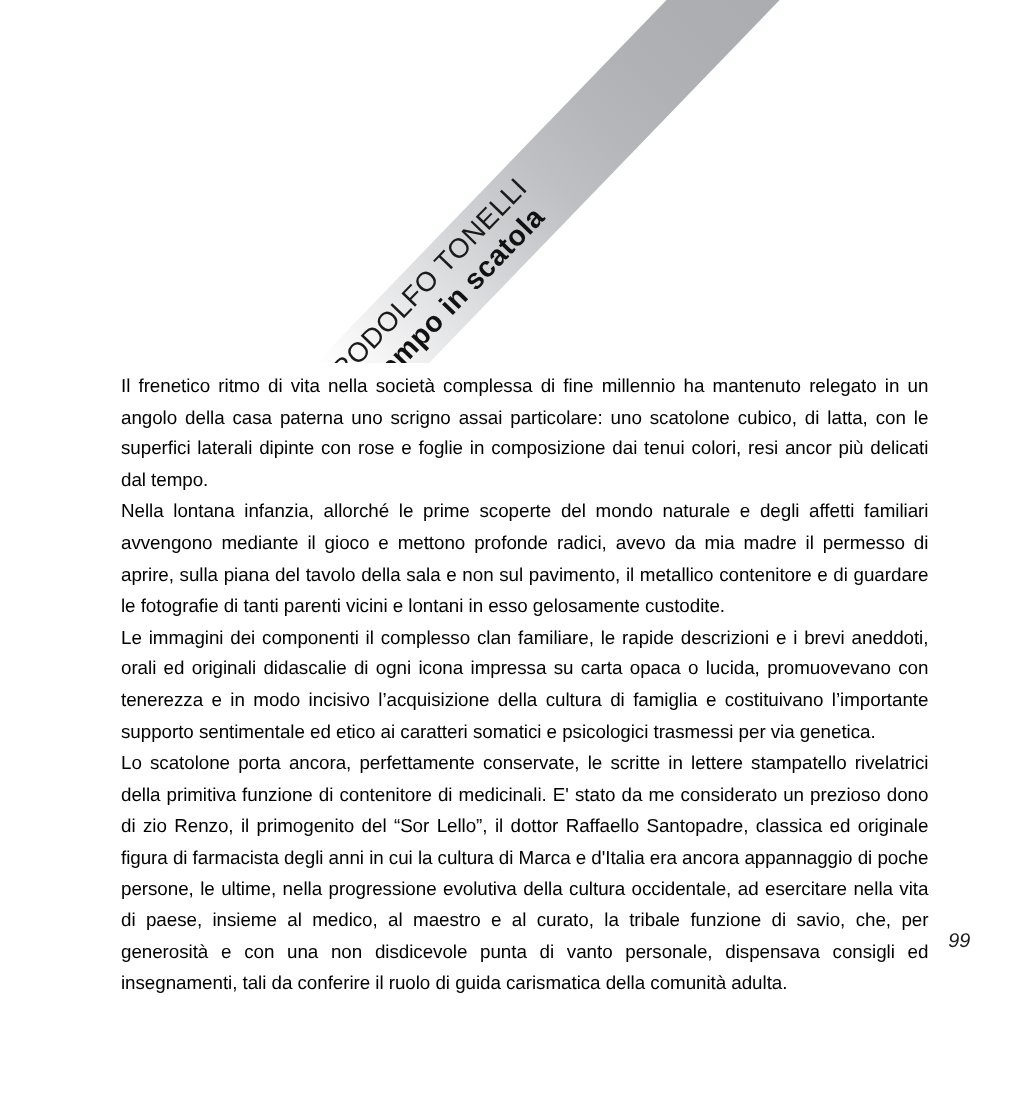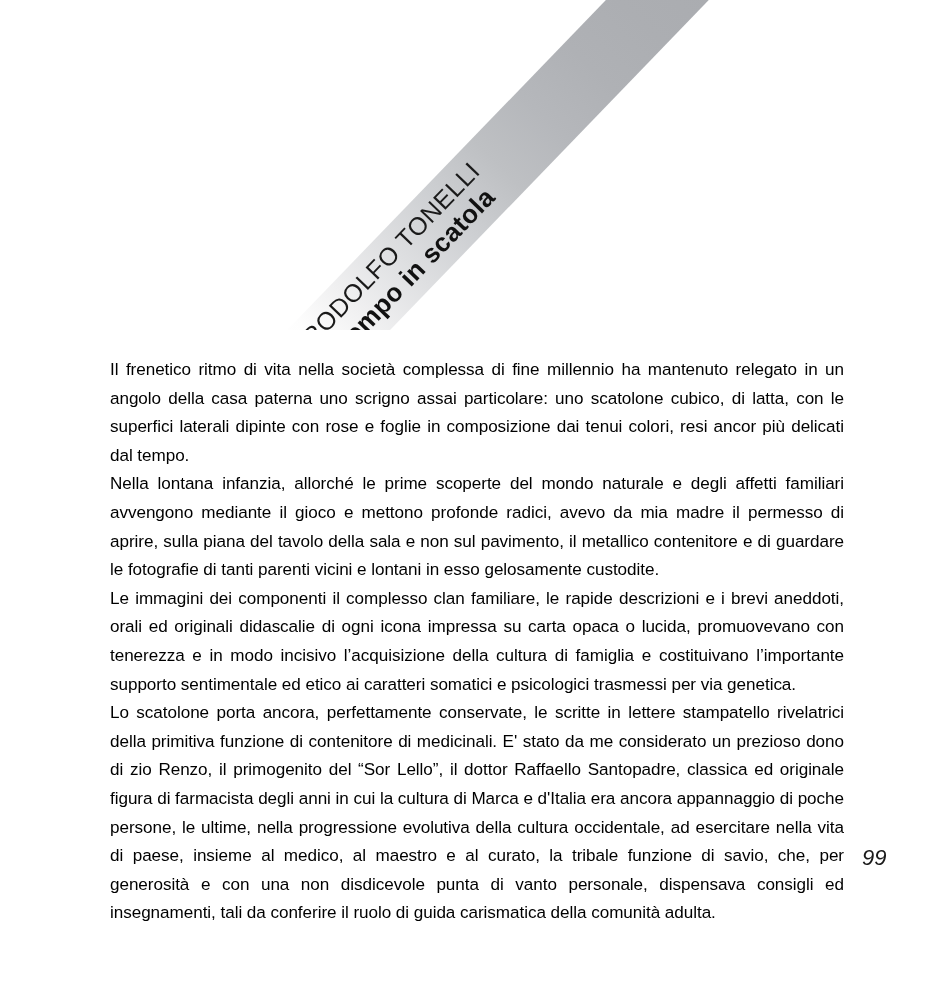--- a/index.html
+++ b/index.html
@@ -75,21 +75,21 @@
     line-height: 1.08;
     white-space: nowrap;
     color: #111111;
     margin-top: 1px;
   }
 
   
   #article {
     position: absolute;
     left: 110px;
-    top: 356px;
+    top: 337px;
     width: 734px;
   }
   .para {
     margin: 0;
     font-size: 17.1px;
     line-height: 28.6px;
     text-align: justify;
     text-justify: inter-word;
     letter-spacing: -0.05px;
     color: #000000;
@@ -97,21 +97,21 @@
   }
   .para.last {
     text-align: left;
   }
 
   
   #page-number {
     position: absolute;
     left: 862px;
     top: 845px;
-    font-size: 22px;
+    font-size: 18px;
     font-style: italic;
     font-weight: 400;
     color: #1a1a1a;
   }
 </style>
 </head>
 <body>
 
 <div id="banner-area">
   <div id="banner-bar"></div>

